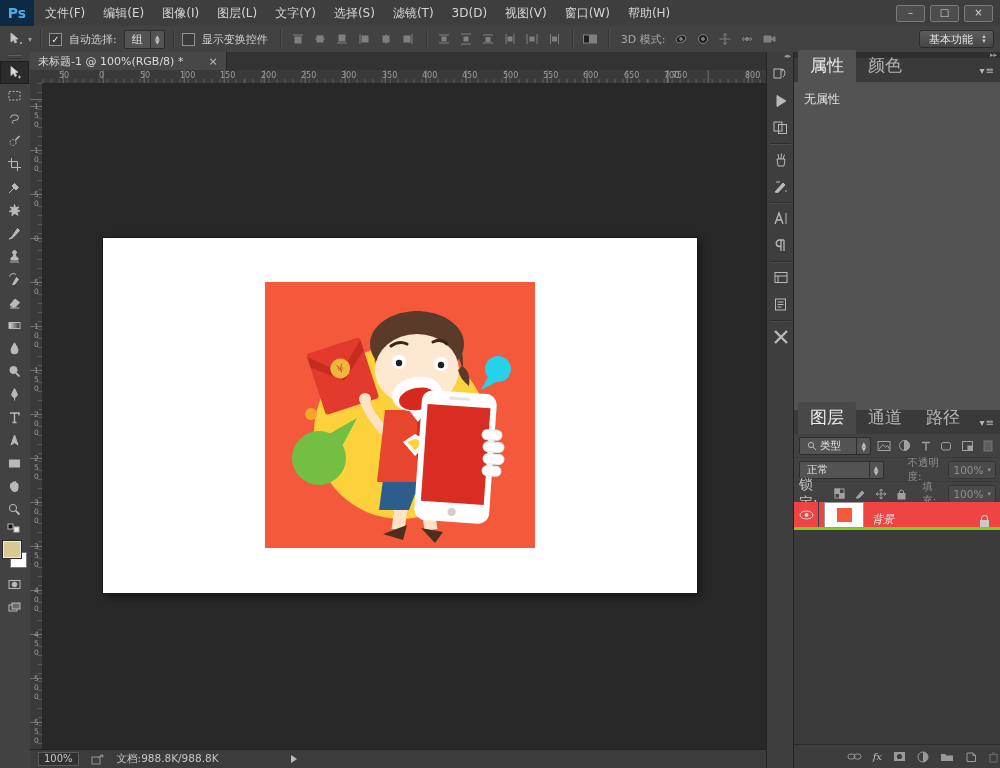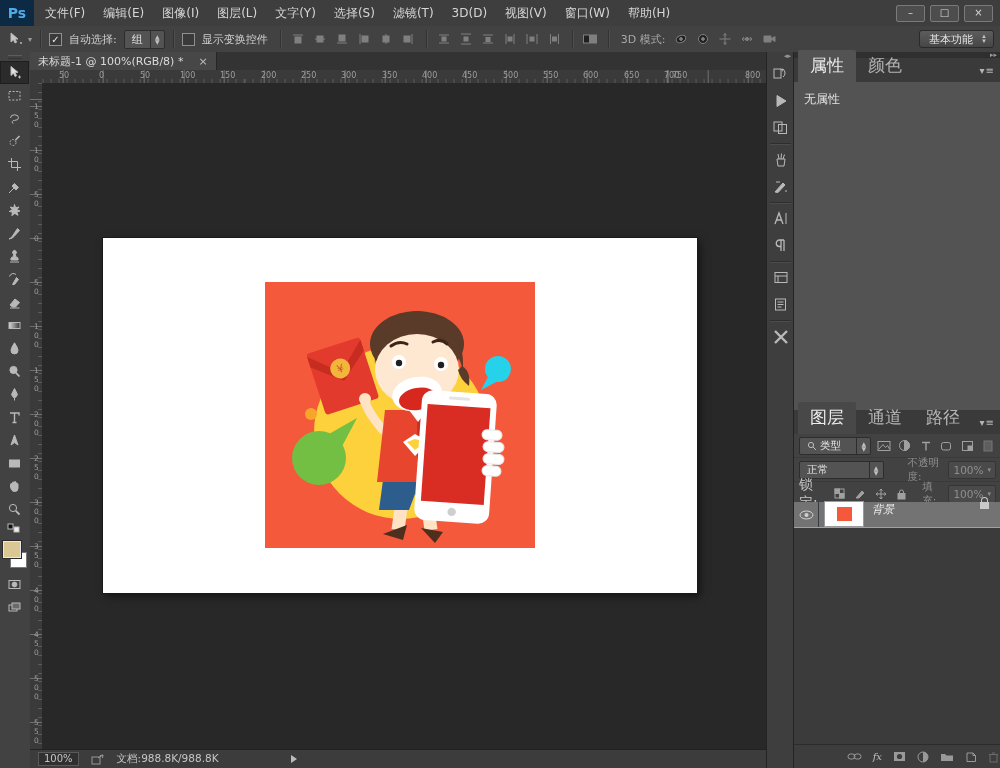--- a/index.html
+++ b/index.html
@@ -43,21 +43,21 @@
   .tool{width:29px;height:23px;display:flex;align-items:center;justify-content:center}
   .tool.sel{background:#2b2b2b;box-shadow:inset 0 0 0 1px #1e1e1e}
   .tool svg *{stroke:#b9b9b9}
   .swatches{position:relative;width:29px;height:34px;margin-top:4px}
   .sw-bg{position:absolute;left:10px;top:13px;width:15px;height:14px;background:#fff;border:1px solid #777}
   .sw-fg{position:absolute;left:3px;top:2px;width:16px;height:15px;border:1px solid #e9e9e9;box-shadow:0 0 0 1px #2a2a2a}
 
   
   .docarea{position:absolute;left:30px;top:52px;width:736px;bottom:0;background:#282828}
   .tabbar{position:absolute;top:0;left:0;right:0;height:18px;background:#333;border-bottom:1px solid #232323;display:flex}
-  .doctab{background:#474747;border-right:1px solid #262626;padding:0 8px;display:flex;align-items:center;gap:15px;
+  .doctab{background:#474747;border-right:1px solid #262626;padding:0 8px;display:flex;align-items:center;gap:25px;
           font-size:11px;color:#dadada}
   .doctab .x{color:#bdbdbd;font-size:11px}
   .ruler-corner{position:absolute;left:0;top:18px;width:12px;height:13px;background:#3a3a3a;
                 border-right:1px solid #262626;border-bottom:1px solid #262626}
   .ruler-h{position:absolute;left:12px;right:0;top:18px;height:13px;background:#3a3a3a;border-bottom:1px solid #262626;
            background-image:repeating-linear-gradient(to right,#707070 0 1px,transparent 1px 40.3px);
            background-position:20.7px 0;overflow:hidden}
   .ruler-h:before{content:"";position:absolute;left:0;right:0;bottom:0;height:4px;
            background-image:repeating-linear-gradient(to right,#5a5a5a 0 1px,transparent 1px 8.06px);
            background-position:0.6px 0}
@@ -96,21 +96,21 @@
                  border-bottom:2px solid #2e2e2e;padding:9px 10px;font-size:12px;color:#e3e3e3}
 
   .lp{position:absolute;left:0;right:0;top:358px;bottom:0}
   .lp-row{display:flex;align-items:center;gap:5px;padding:0 5px;height:23px;border-bottom:1px solid #3a3a3a}
   .mini-ic{width:18px;height:16px;display:flex;align-items:center;justify-content:center;opacity:.75}
   .mini-ic svg *{stroke:#c0c0c0}
   .grayval{color:#8f8f8f}
   .valbox{height:16px;background:#4a4a4a;border:1px solid #353535;border-radius:2px;display:inline-flex;
           align-items:center;padding:0 4px;color:#8f8f8f;font-size:10.5px;gap:4px}
   .layer-list{position:absolute;left:0;right:0;top:92px;bottom:23px;background:#3b3b3b}
-  .layer-row{height:25px;background:#737373;display:flex;align-items:flex-start;border-bottom:1px solid #84cc16}
+  .layer-row{height:25px;background:#ef4444;display:flex;align-items:flex-end;border-bottom:3px solid #84cc16}
   .eye-col{width:24px;height:100%;display:flex;align-items:center;justify-content:center;border-right:1px solid #343c44}
   .thumb{width:38px;height:24px;background:#fff;margin-left:6px;outline:1px solid #9a9a9a;
          display:flex;align-items:center;justify-content:center}
   .thumb i{display:block;width:15px;height:14px;background:#f4593c}
   .layer-name{font-style:italic;color:#eee;font-size:11px;margin-left:9px;flex:1}
   .lockg{position:relative;width:9px;height:7px;background:#c9c9c9;margin-right:12px}
   .lockg:before{content:"";position:absolute;left:1px;top:-5px;width:5px;height:5px;border:1.5px solid #c9c9c9;
                 border-bottom:none;border-radius:4px 4px 0 0}
   .lp-bottom{position:absolute;left:0;right:0;bottom:0;height:23px;background:#3d3d3d;border-top:1px solid #2c2c2c;
              display:flex;align-items:center;justify-content:flex-end;gap:11px;padding-right:2px}

